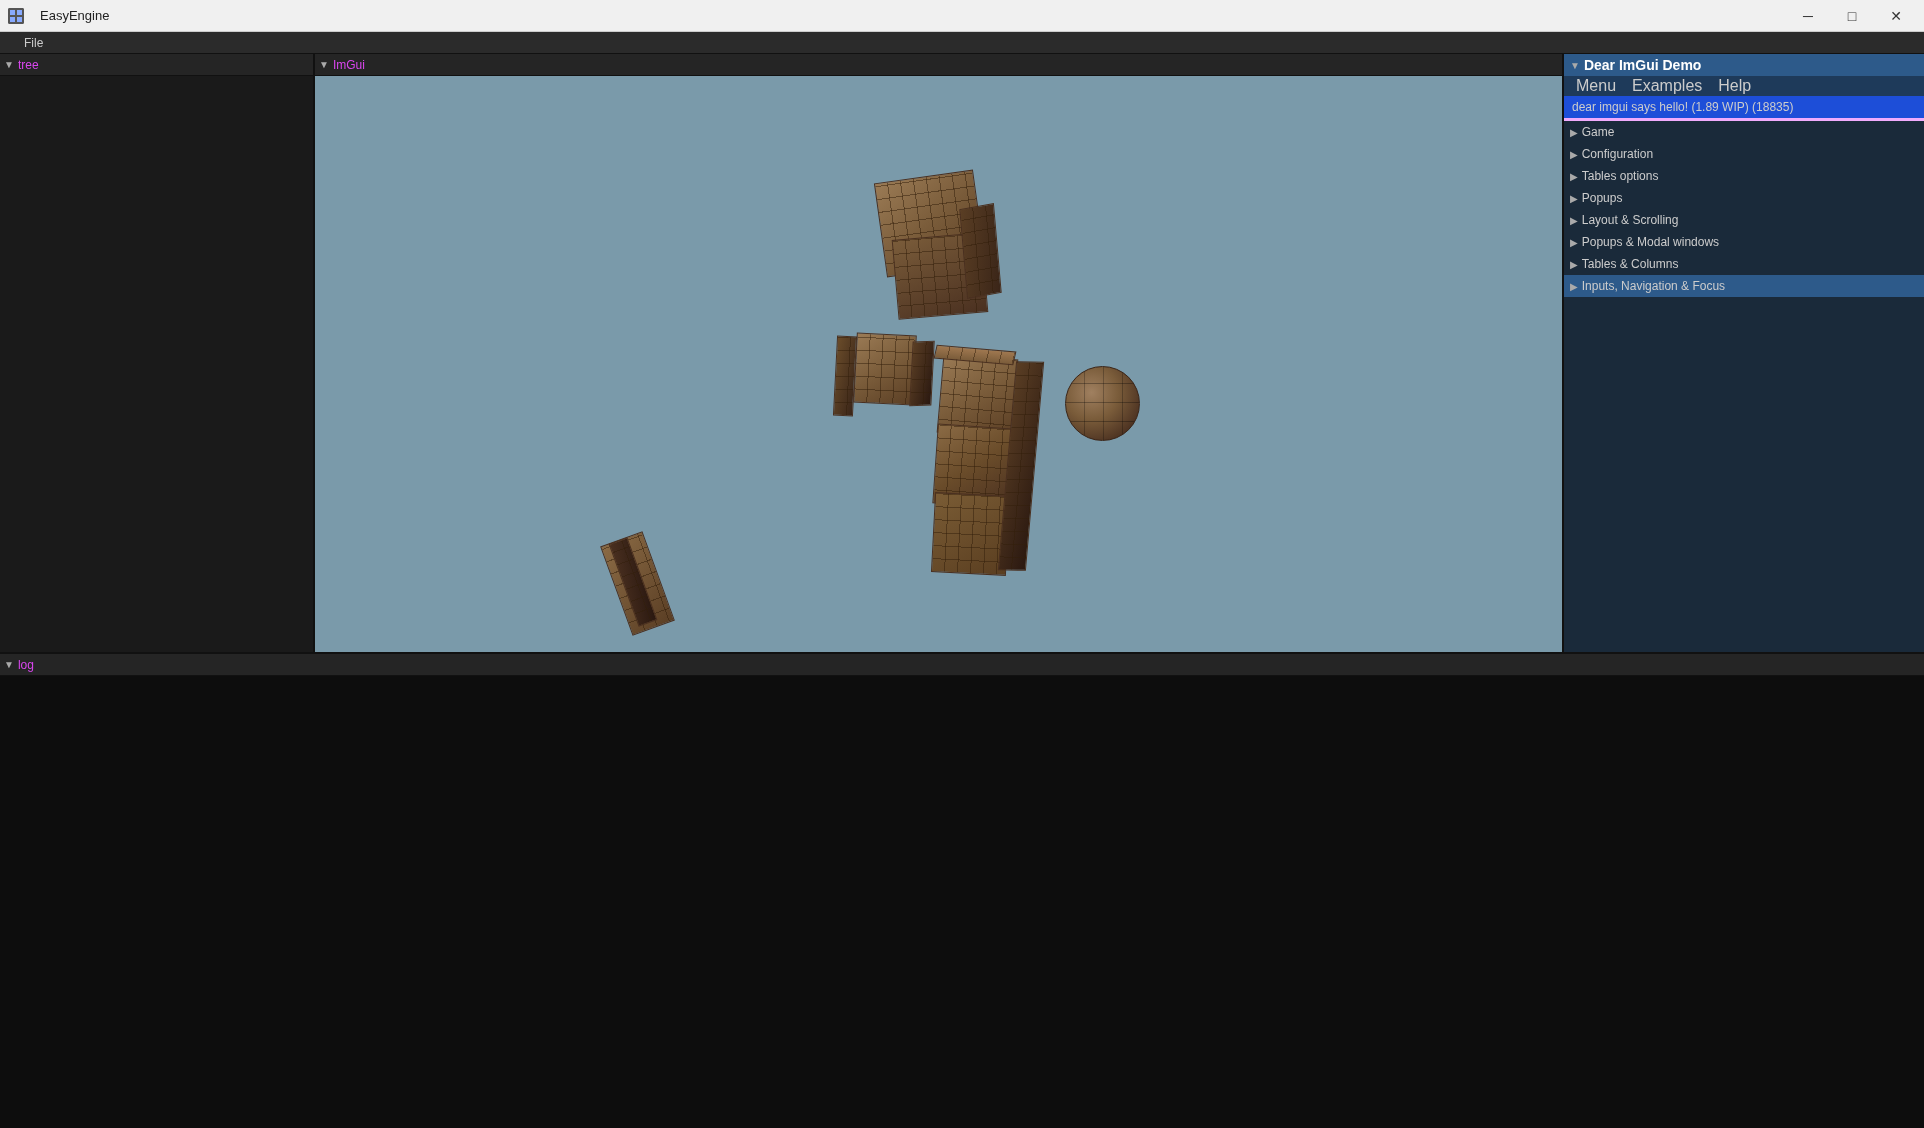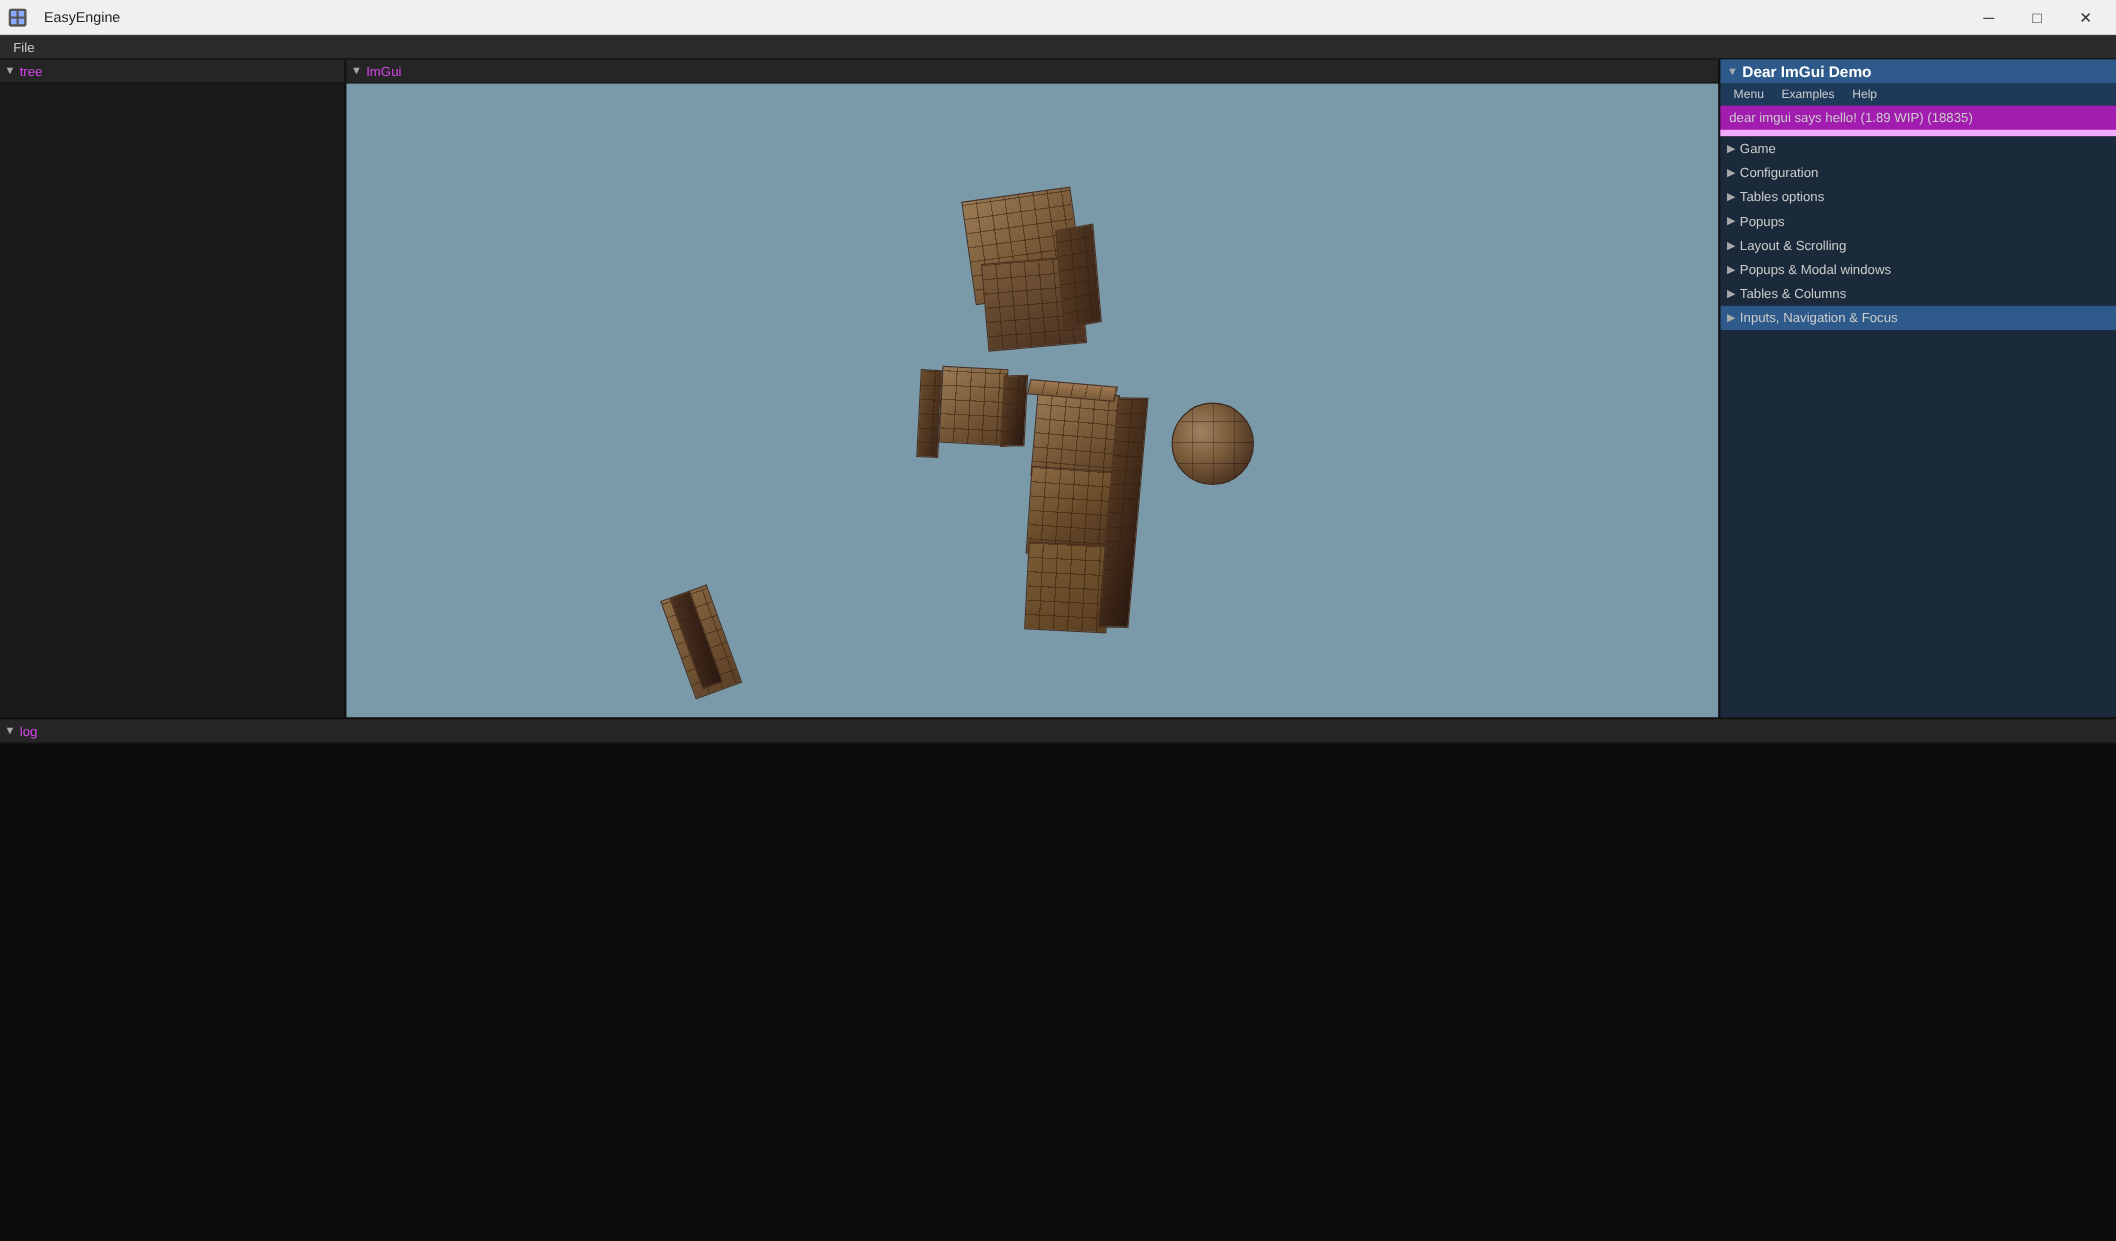--- a/index.html
+++ b/index.html
@@ -55,21 +55,21 @@
       font-size: 14px;
       color: #333;
     }
 
     
     #menu-bar {
       height: 22px;
       background: #2b2b2b;
       display: flex;
       align-items: center;
-      padding: 0 4px;
+      padding: 0 16px;
       border-bottom: 1px solid #111;
     }
     .menu-item {
       padding: 2px 8px;
       color: #ccc;
       cursor: pointer;
       font-size: 12px;
     }
 
     
@@ -169,28 +169,28 @@
       background: #1e3a5a;
       display: flex;
       align-items: center;
       padding: 0 4px;
       gap: 0;
     }
     .imgui-menu-item {
       padding: 1px 8px;
       color: #ccc;
       cursor: pointer;
-      font-size: 11px;
+      font-size: 16px;
     }
     #imgui-hello-text {
       padding: 4px 8px;
       font-size: 12px;
       color: #cccccc;
-      background: #a21caf;
-      border-bottom: 6px solid #f0abfc;
+      background: #1d4ed8;
+      border-bottom: 3px solid #f0abfc;
     }
     #imgui-items {
       flex: 1;
       background: #1a2a3a;
       overflow: hidden;
     }
     .imgui-item {
       height: 22px;
       display: flex;
       align-items: center;

